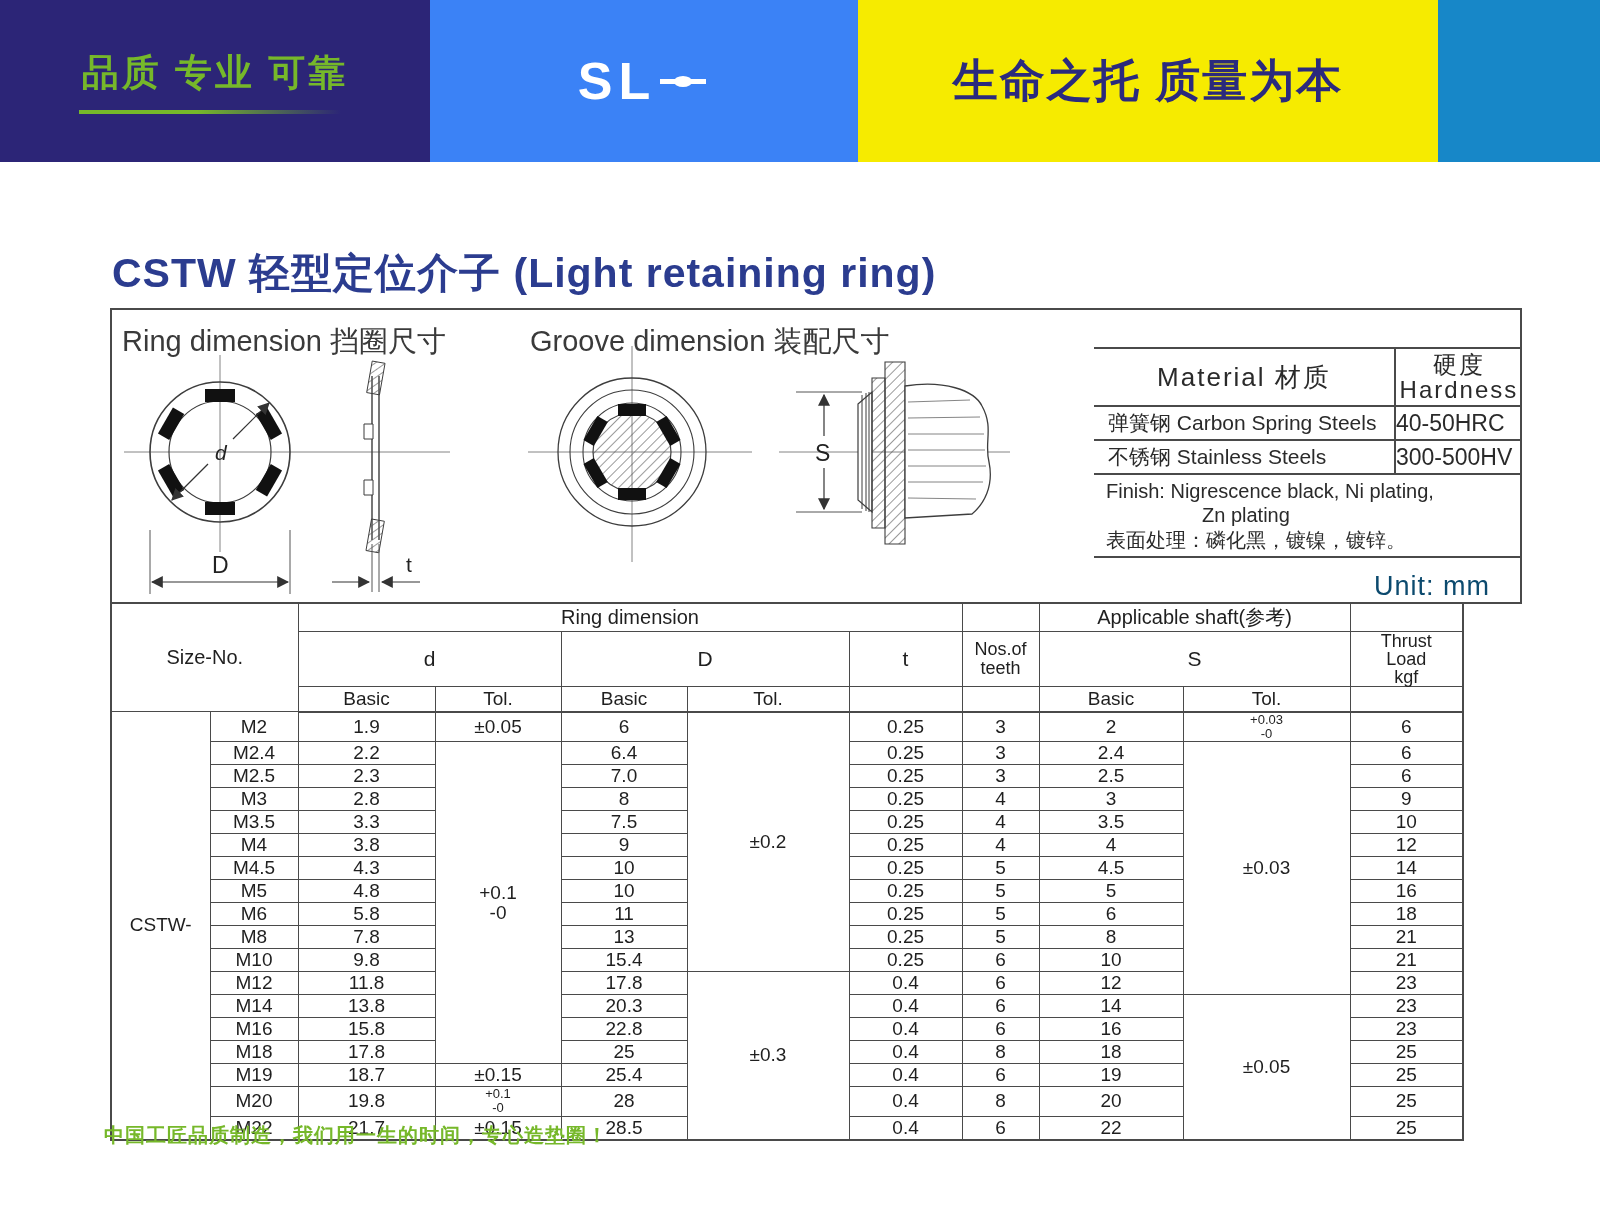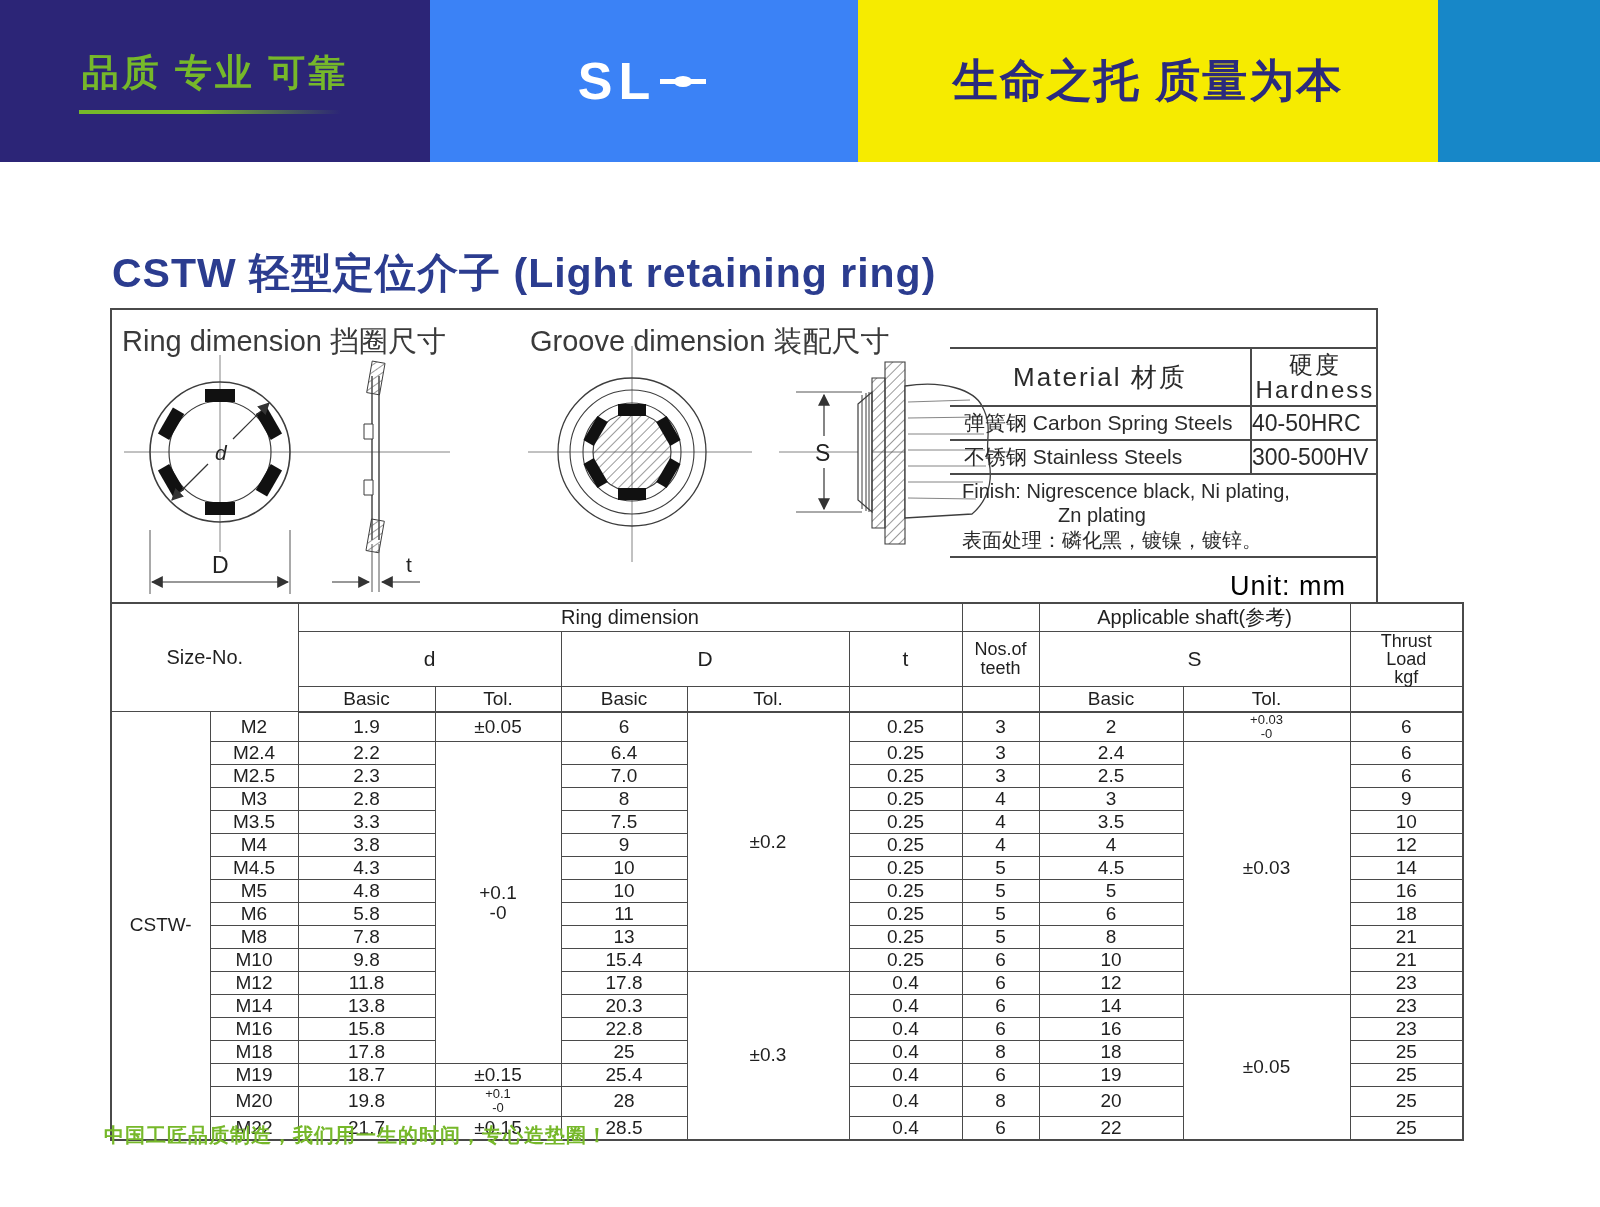--- a/index.html
+++ b/index.html
@@ -17,40 +17,40 @@
   .logo-dash { position:relative; width:46px; height:5px; background:#ffffff; margin:0 4px; }
   .logo-diamond { position:absolute; left:14px; top:-3px; width:18px; height:11px; background:#ffffff; border-radius:50%; }
   .seg-yellow { width:580px; height:100%; background:#f6eb00; display:flex; justify-content:center; align-items:center; }
   .slogan { color:#2b2a7d; font-size:45px; font-weight:bold; letter-spacing:2px; }
   .seg-blue { flex:1; height:100%; background:#1787c8; }
 
   
   .page-title { position:absolute; left:112px; top:246px; font-size:41px; font-weight:bold; color:#2b3c8f; letter-spacing:1px; }
 
   
-  .diagram-box { position:absolute; left:110px; top:308px; width:1268px; height:296px; border:2px solid #4a4a4a; }
+  .diagram-box { position:absolute; left:110px; top:308px; width:1412px; height:296px; border:2px solid #4a4a4a; }
   .section-label { position:absolute; font-size:29px; color:#3a3a3a; }
   .ring-label   { left:10px;  top:12px; }
   .groove-label { left:418px; top:12px; }
   .ring-svg   { position:absolute; left:8px;   top:42px; }
   .groove-svg { position:absolute; left:412px; top:34px; }
   svg line, svg circle, svg path, svg rect, svg polygon { vector-effect:non-scaling-stroke; }
 
   .material-table { position:absolute; right:-2px; top:37px; width:428px; border-collapse:collapse; color:#2a2a2a; }
   .material-table td, .material-table th { border-top:2px solid #4a4a4a; border-bottom:2px solid #4a4a4a; font-weight:normal; }
   .material-table .hard-col { border-left:2px solid #4a4a4a; }
   .mat-head td { height:58px; font-size:26px; text-align:center; letter-spacing:2px; }
   .mat-row td { height:34px; font-size:21px; }
   .mat-row .mat-name { text-align:left; padding-left:14px; }
   .mat-row .hard-col { font-size:23px; }
   .hard-2line { line-height:1.05; font-size:24px; }
   .mat-finish td { height:74px; font-size:20px; text-align:left; padding:4px 6px 4px 12px; line-height:1.22; }
   .finish-indent { padding-left:96px; }
 
-  .unit-label { position:absolute; right:30px; bottom:0px; font-size:27px; color:#000000; letter-spacing:1px; }
+  .unit-label { position:absolute; right:30px; bottom:0px; font-size:27px; color:#0c4a6e; letter-spacing:1px; }
 
   
   table.spec { position:absolute; left:110px; top:602px; width:1352px; border-collapse:collapse; table-layout:fixed;
                border:2px solid #4a4a4a; color:#1f1f1f; }
   table.spec th, table.spec td { border:1px solid #4a4a4a; text-align:center; vertical-align:middle; padding:0; font-weight:normal; }
   table.spec thead tr:nth-child(1) th { height:23px; font-size:20px; }
   table.spec thead tr:nth-child(2) th { height:46px; font-size:21px; }
   table.spec thead tr:nth-child(3) th { height:25px; font-size:19px; }
   table.spec thead tr:nth-child(3) th { border-bottom:2px solid #4a4a4a; }
   table.spec tbody td { height:22.4px; font-size:19px; }

